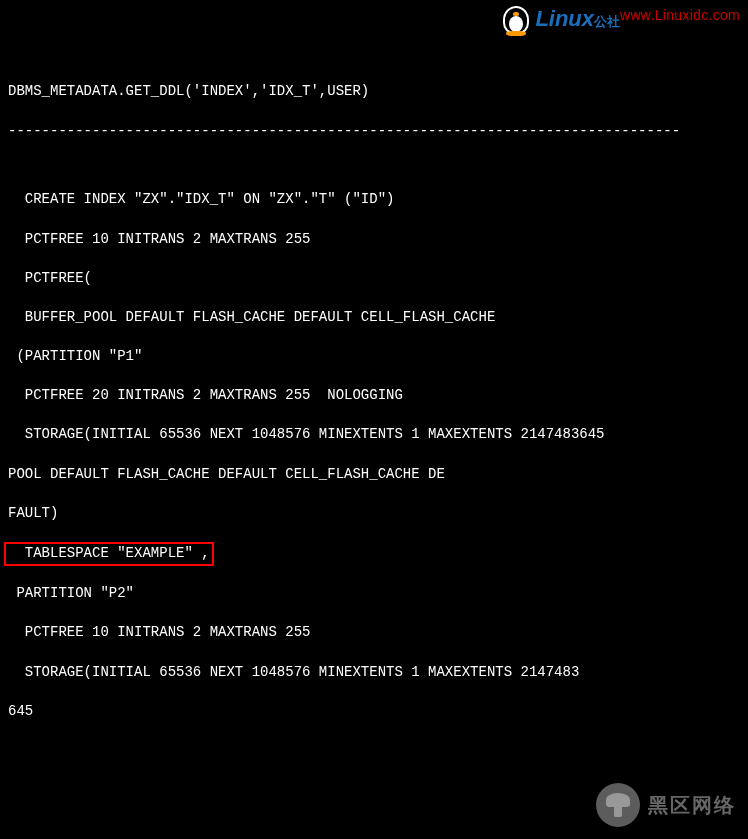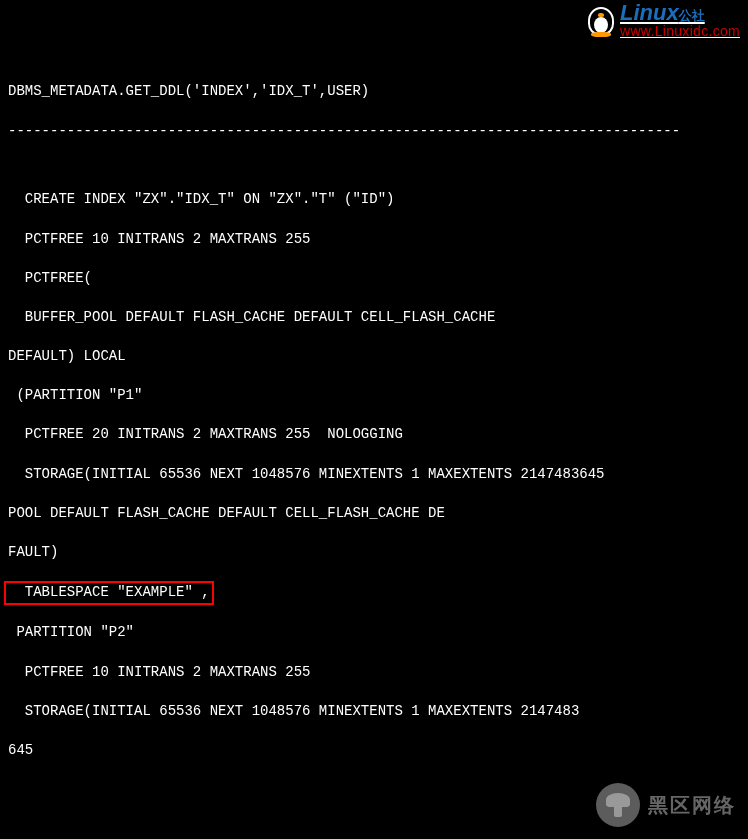--- a/index.html
+++ b/index.html
@@ -88,23 +88,22 @@
       width: 20px;
       height: 5px;
       background: #ff9900;
       position: absolute;
       bottom: 0;
       left: 5px;
       border-radius: 40%;
     }
     .linux-text {
       display: flex;
-      flex-direction: column;
+      flex-direction: row;
       line-height: 1;
-      text-decoration: underline;
     }
     .linux-main {
       font-family: Arial, sans-serif;
       font-weight: bold;
       font-size: 22px;
       font-style: italic;
       color: #1a6fbd;
     }
     .linux-main .gongshe {
       font-size: 13px;
@@ -164,21 +163,20 @@
 
 
 
 <span class="header-line">DBMS_METADATA.GET_DDL('INDEX','IDX_T',USER)</span>
 <span class="dash-line">--------------------------------------------------------------------------------</span>
 <div class="code-block">
 <span class="line">  CREATE INDEX "ZX"."IDX_T" ON "ZX"."T" ("ID")</span>
 <span class="line">  PCTFREE 10 INITRANS 2 MAXTRANS 255</span>
 <span class="line">  PCTFREE(</span>
 <span class="line">  BUFFER_POOL DEFAULT FLASH_CACHE DEFAULT CELL_FLASH_CACHE</span>
-<span class="line">DEFAULT) LOCAL</span>
 <span class="line"> (PARTITION "P1"</span>
 <span class="line">  PCTFREE 20 INITRANS 2 MAXTRANS 255  NOLOGGING</span>
 <span class="line">  STORAGE(INITIAL 65536 NEXT 1048576 MINEXTENTS 1 MAXEXTENTS 2147483645</span>
 <span class="line">POOL DEFAULT FLASH_CACHE DEFAULT CELL_FLASH_CACHE DE</span>
 <span class="line">FAULT)</span>
 <span class="line"><span class="highlight">  TABLESPACE "EXAMPLE" ,</span></span>
 <span class="line"> PARTITION "P2"</span>
 <span class="line">  PCTFREE 10 INITRANS 2 MAXTRANS 255</span>
 <span class="line">  STORAGE(INITIAL 65536 NEXT 1048576 MINEXTENTS 1 MAXEXTENTS 2147483</span>
 <span class="line">645</span>

